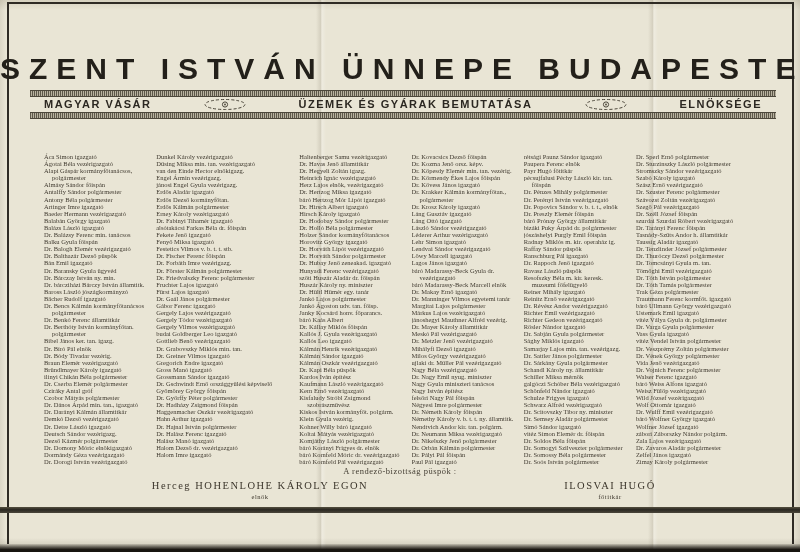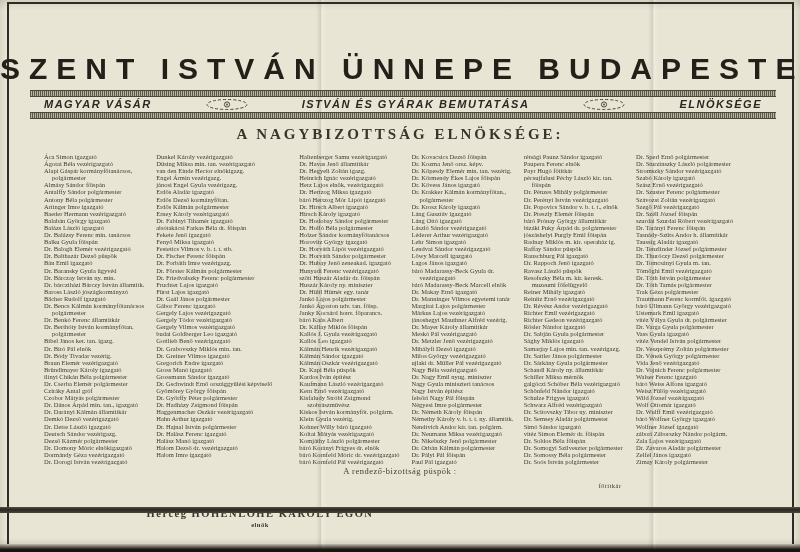--- a/index.html
+++ b/index.html
@@ -54,21 +54,20 @@
     border-top:1px solid #4c473b;border-bottom:1px solid #4c473b;
   }
   .rule-hatch.top{top:-2px;}
   .rule-hatch.bot{bottom:-3px;}
   .banner-row{
     position:absolute;left:0;right:0;top:4px;height:16px;
     display:flex;align-items:center;justify-content:space-between;
     font-family:"Liberation Sans", sans-serif;
     font-size:11px;font-weight:bold;color:#2b2721;letter-spacing:1.5px;
     padding:0 14px;
-    font-style:italic;
   }
   .ornament{
     display:inline-block;width:44px;height:13px;position:relative;
   }
   .ornament svg{display:block;}
   .section-heading{
     position:absolute;left:0;right:0;top:126px;text-align:center;
     font-family:"Liberation Serif", serif;
     font-size:15px;font-weight:bold;color:#3a352c;letter-spacing:3px;
   }
@@ -84,21 +83,21 @@
     padding-left:8px;text-indent:-8px;
     white-space:normal;
   }
   .footer-line{
     position:absolute;left:0;right:0;top:466px;text-align:center;
     font-size:8.5px;color:#443e33;letter-spacing:.5px;
   }
   .sig{position:absolute;text-align:center;color:#3c362c;}
   .sig .sig-name{font-size:10.5px;letter-spacing:1.5px;}
   .sig .sig-role{font-size:6.5px;margin-top:2px;letter-spacing:.5px;}
-  .sig.left{left:110px;top:508px;width:300px;font-weight:bold;}
+  .sig.left{left:110px;top:480px;width:300px;}
   .sig.right{left:510px;top:480px;width:200px;}
 </style>
 </head>
 <body>
 
 <div class="paper">
   <div class="crease c1"></div>
   <div class="crease c2"></div>
   <div class="frame"></div>
 
@@ -108,34 +107,33 @@
     <div class="rule-hatch top"></div>
     <div class="banner-row">
       <span>MAGYAR VÁSÁR</span>
       <span class="ornament">
         <svg width="44" height="13" viewBox="0 0 44 13">
           <ellipse cx="22" cy="6.5" rx="20" ry="5" fill="none" stroke="#4c473b" stroke-width="1" stroke-dasharray="3 2"></ellipse>
           <circle cx="22" cy="6.5" r="2.6" fill="none" stroke="#4c473b" stroke-width="1"></circle>
           <circle cx="22" cy="6.5" r="0.9" fill="#4c473b"></circle>
         </svg>
       </span>
-      <span>ISTVÁN ÉS GYÁRAK BEMUTATÁSA</span>
+      <span>ÜZEMEK ÉS GYÁRAK BEMUTATÁSA</span>
       <span class="ornament">
         <svg width="44" height="13" viewBox="0 0 44 13">
           <ellipse cx="22" cy="6.5" rx="20" ry="5" fill="none" stroke="#4c473b" stroke-width="1" stroke-dasharray="3 2"></ellipse>
           <circle cx="22" cy="6.5" r="2.6" fill="none" stroke="#4c473b" stroke-width="1"></circle>
           <circle cx="22" cy="6.5" r="0.9" fill="#4c473b"></circle>
         </svg>
       </span>
       <span>ELNÖKSÉGE</span>
     </div>
     <div class="rule-hatch bot"></div>
   </div>
 
-  <div class="section-heading">A NAGYBIZOTTSÁG ELNÖKSÉGE:</div>
 
   <div class="columns" id="columns">
       <div class="col">
         <div class="entry">Áca Simon igazgató</div>
         <div class="entry">Ágotai Béla vezérigazgató</div>
         <div class="entry">Alapi Gáspár kormányfőtanácsos, polgármester</div>
         <div class="entry">Almásy Sándor főispán</div>
         <div class="entry">Antalffy Sándor polgármester</div>
         <div class="entry">Antony Béla polgármester</div>
         <div class="entry">Artinger Imre igazgató</div>
@@ -400,18 +398,19 @@
       </div>
     </div>
 
   <div class="footer-line">A rendező-bizottság püspök :</div>
 
   <div class="sig left">
     <div class="sig-name">Herceg HOHENLOHE KÁROLY EGON</div>
     <div class="sig-role">elnök</div>
   </div>
   <div class="sig right">
+    <div class="sig-name">ILOSVAI HUGÓ</div>
     <div class="sig-role">főtitkár</div>
   </div>
 
   <div class="bottom-rule"></div>
   <div class="bottom-edge"></div>
 </div>
 
 </body></html>

